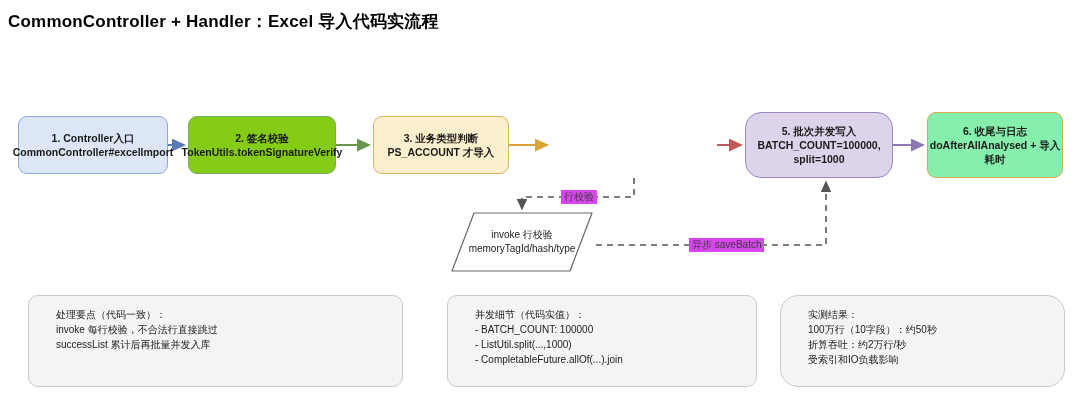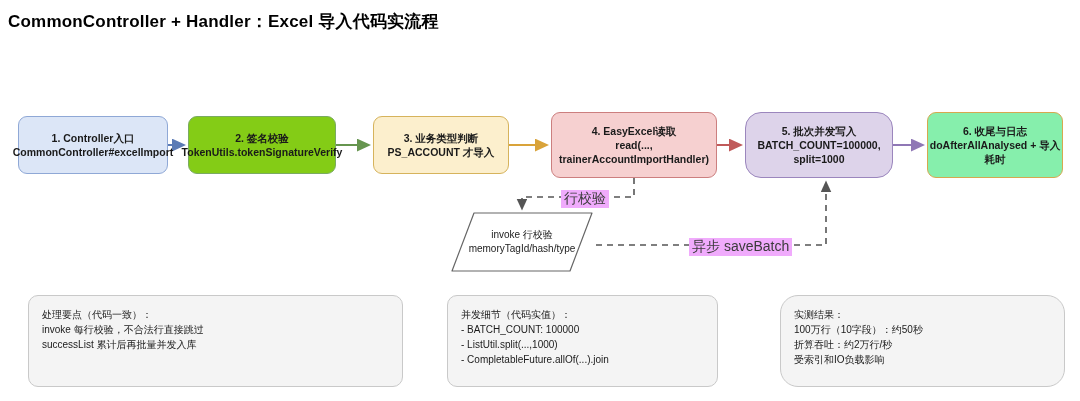--- a/index.html
+++ b/index.html
@@ -76,34 +76,34 @@
     color: #222222;
     white-space: nowrap;
   }
   
   .note {
     position: absolute;
     box-sizing: border-box;
     background: #f4f4f4;
     border: 1px solid #c9c9c9;
     border-radius: 10px;
-    padding: 11px 13px;
+    padding: 11px 27px;
   }
   .note-text {
     font-size: 10px;
     line-height: 15px;
     color: #1a1a1a;
     white-space: pre-line;
   }
   
   .edge-label {
     position: absolute;
-    font-size: 14px;
+    font-size: 10px;
     color: #3b3b3b;
-    background: #f0abfc;
+    background: #d946ef;
     padding: 0 3px;
     white-space: nowrap;
   }
 </style>
 </head>
 <body>
 
 <div id="canvas">
 
   <div class="title">CommonController + Handler：Excel 导入代码实流程</div>
@@ -148,23 +148,20 @@
   </div>
 
   <div class="step" style="left:188px; top:116px; width:148px; height:58px; background:#84cc16; border-color:#7aaa63;">
     <div class="step-text">2. 签名校验<br>TokenUtils.tokenSignatureVerify</div>
   </div>
 
   <div class="step" style="left:373px; top:116px; width:136px; height:58px; background:#fcefcd; border-color:#d6b35c;">
     <div class="step-text">3. 业务类型判断<br>PS_ACCOUNT 才导入</div>
   </div>
 
-  <div class="step" style="left:551px; top:112px; width:166px; height:66px; background:#f6d0d0; border-color:#cc7f7f;">
-    <div class="step-text">4. EasyExcel读取<br>read(...,<br>trainerAccountImportHandler)</div>
-  </div>
 
   <div class="step" style="left:745px; top:112px; width:148px; height:66px; background:#ddd3ea; border-color:#9b86bd;border-radius:16px;">
     <div class="step-text">5. 批次并发写入<br>BATCH_COUNT=100000,<br>split=1000</div>
   </div>
 
   <div class="step" style="left:927px; top:112px; width:136px; height:66px; background:#86efac; border-color:#d6a84f;">
     <div class="step-text wrapped">6. 收尾与日志<br>doAfterAllAnalysed + 导入耗时</div>
   </div>
 
   <div class="para-wrap" style="left:452px; top:213px; width:140px; height:58px;">
@@ -173,21 +170,21 @@
 
   <div class="edge-label" style="left:561px; top:190px;">行校验</div>
   <div class="edge-label" style="left:689px; top:238px;">异步 saveBatch</div>
 
   <div class="note" style="left:28px; top:295px; width:375px; height:92px;">
     <div class="note-text">处理要点（代码一致）：
 invoke 每行校验，不合法行直接跳过
 successList 累计后再批量并发入库</div>
   </div>
 
-  <div class="note" style="left:447px; top:295px; width:271px; height:92px;">
+  <div class="note" style="left:447px; top:295px; width:310px; height:92px;">
     <div class="note-text">并发细节（代码实值）：
 - BATCH_COUNT: 100000
 - ListUtil.split(...,1000)
 - CompletableFuture.allOf(...).join</div>
   </div>
 
   <div class="note" style="left:780px; top:295px; width:285px; height:92px;border-radius:18px;">
     <div class="note-text">实测结果：
 100万行（10字段）：约50秒
 折算吞吐：约2万行/秒

